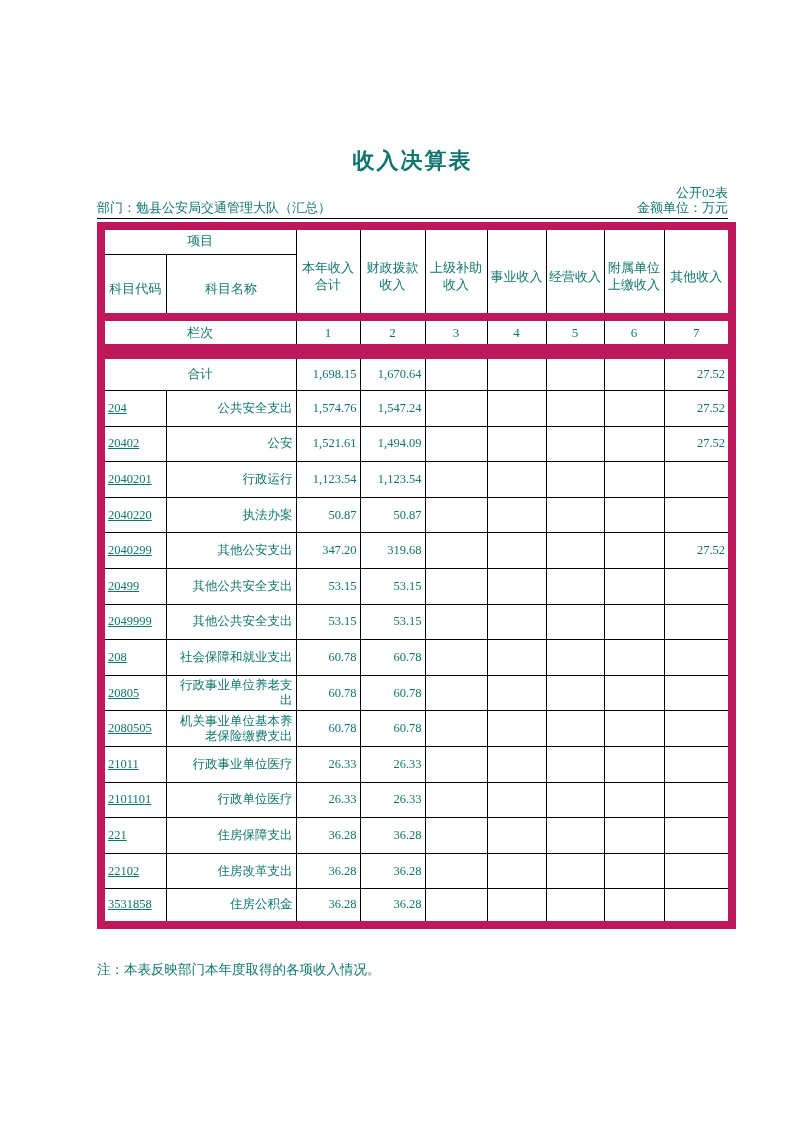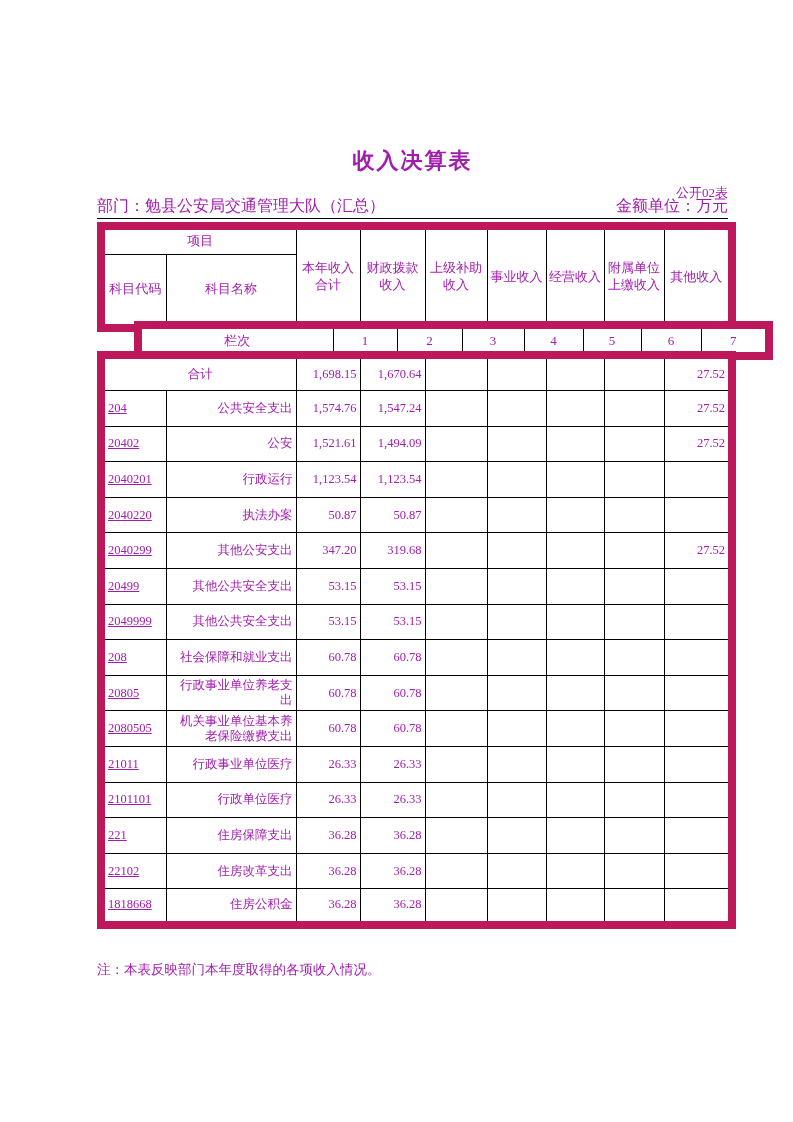--- a/index.html
+++ b/index.html
@@ -1,40 +1,40 @@
 <!DOCTYPE html>
 <html><head>
 <meta charset="utf-8">
 <style>
   html,body{margin:0;padding:0;background:#ffffff;}
   .sheet{
     position:relative;width:793px;height:1122px;background:#ffffff;
-    font-family:"Liberation Serif","DejaVu Serif",serif;color:#a21caf;
+    font-family:"Liberation Serif","DejaVu Serif",serif;color:#0f766e;
     overflow:hidden;
   }
   .doc{position:absolute;left:97px;top:0;width:631px;}
   .title{
     position:absolute;top:146px;left:0;width:631px;text-align:center;
     font-size:22px;font-weight:bold;letter-spacing:2px;
   }
   .meta1{
     position:absolute;top:184px;left:0;width:631px;text-align:right;
     font-size:13px;
   }
   .meta2{
     position:absolute;top:201px;left:0;width:631px;height:18px;
     display:flex;justify-content:space-between;align-items:flex-end;
-    font-size:16px;border-bottom:1px solid #000;padding-bottom:1px;
+    font-size:13px;border-bottom:1px solid #000;padding-bottom:1px;
     box-sizing:border-box;
   }
   table{border-collapse:collapse;table-layout:fixed;width:631px;background:#fff;}
   table.bordered{border:8px solid #be185d;}
   td{border:1px solid #000;overflow:hidden;vertical-align:middle;box-sizing:border-box;}
   .tbl-header{position:absolute;top:222px;left:0;}
-  .tbl-lanci{position:absolute;top:321px;left:0;margin-left:37px;}
+  .tbl-lanci{position:absolute;top:313px;left:0;}
   .tbl-body{position:absolute;top:351px;left:0;}
   .tbl-header td{font-size:13px;text-align:center;padding:1px;line-height:1.3;}
   .row-a td{height:28px;}
   .row-b td{height:74px;}
   .tbl-lanci td{height:31px;font-size:13px;text-align:center;padding:0;}
   .tbl-body td{height:35.6px;font-size:12.5px;line-height:1.2;padding:0 3px;}
   .code-cell{text-align:left;padding-left:3px;text-decoration:underline;}
   .name-cell{text-align:right;padding-left:4px;}
   .total-cell{text-align:center;}
   .num-cell{text-align:right;padding-right:4px;}
@@ -285,21 +285,21 @@
             <td class="name-cell">住房改革支出</td>
             <td class="num-cell">36.28</td>
             <td class="num-cell">36.28</td>
             <td class="num-cell"></td>
             <td class="num-cell"></td>
             <td class="num-cell"></td>
             <td class="num-cell"></td>
             <td class="num-cell"></td>
           </tr>
           <tr>
-            <td class="code-cell">1818668</td>
+            <td class="code-cell">3531858</td>
             <td class="name-cell">住房公积金</td>
             <td class="num-cell">36.28</td>
             <td class="num-cell">36.28</td>
             <td class="num-cell"></td>
             <td class="num-cell"></td>
             <td class="num-cell"></td>
             <td class="num-cell"></td>
             <td class="num-cell"></td>
           </tr>
         </tbody>

